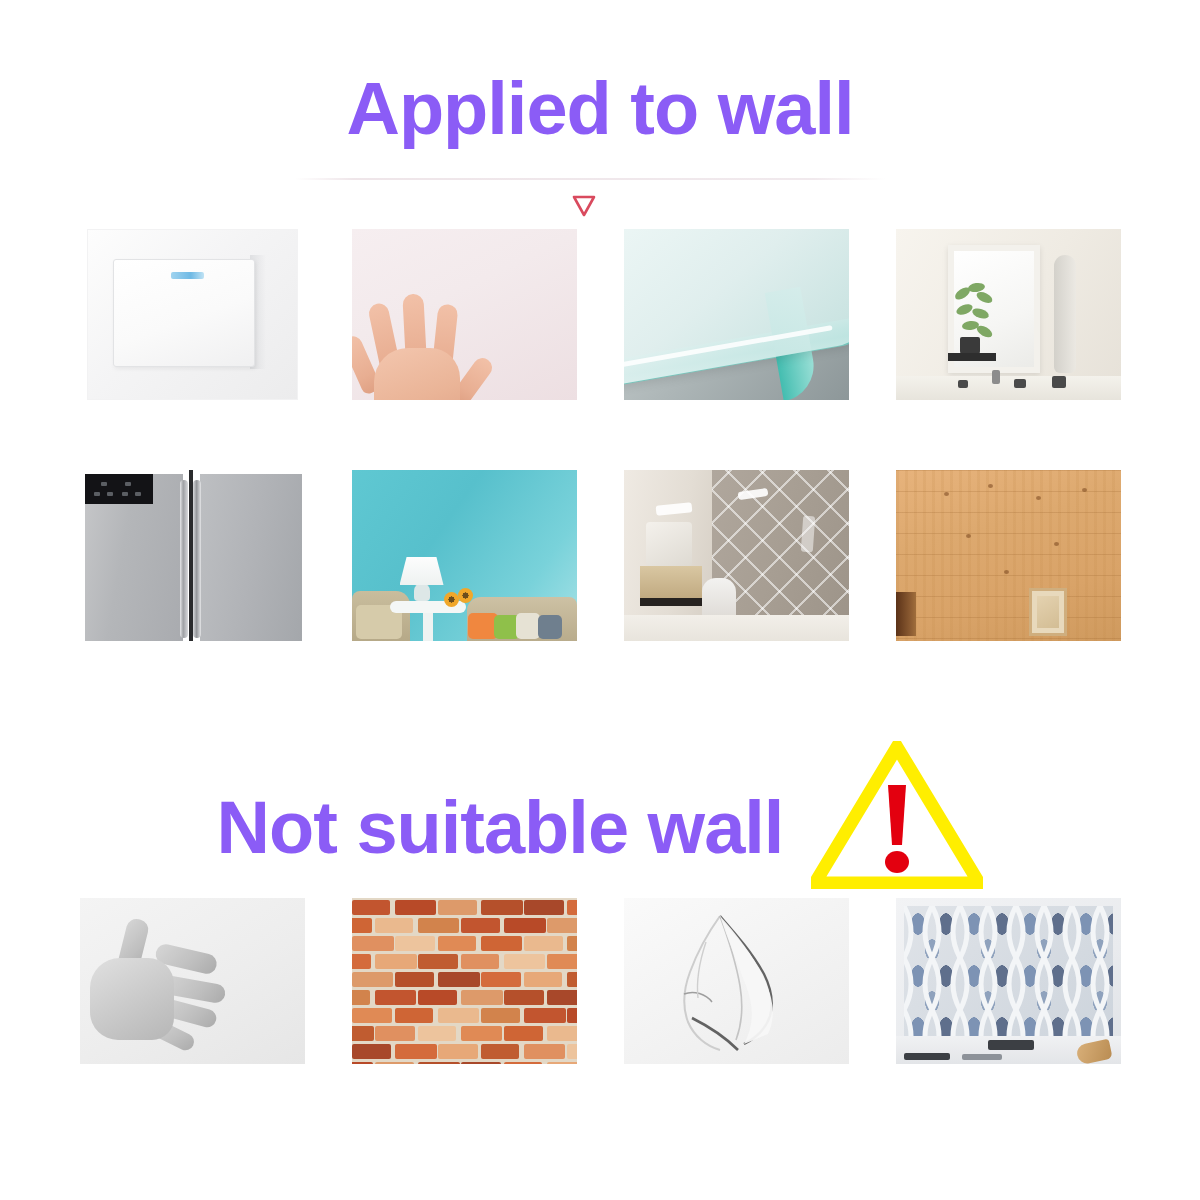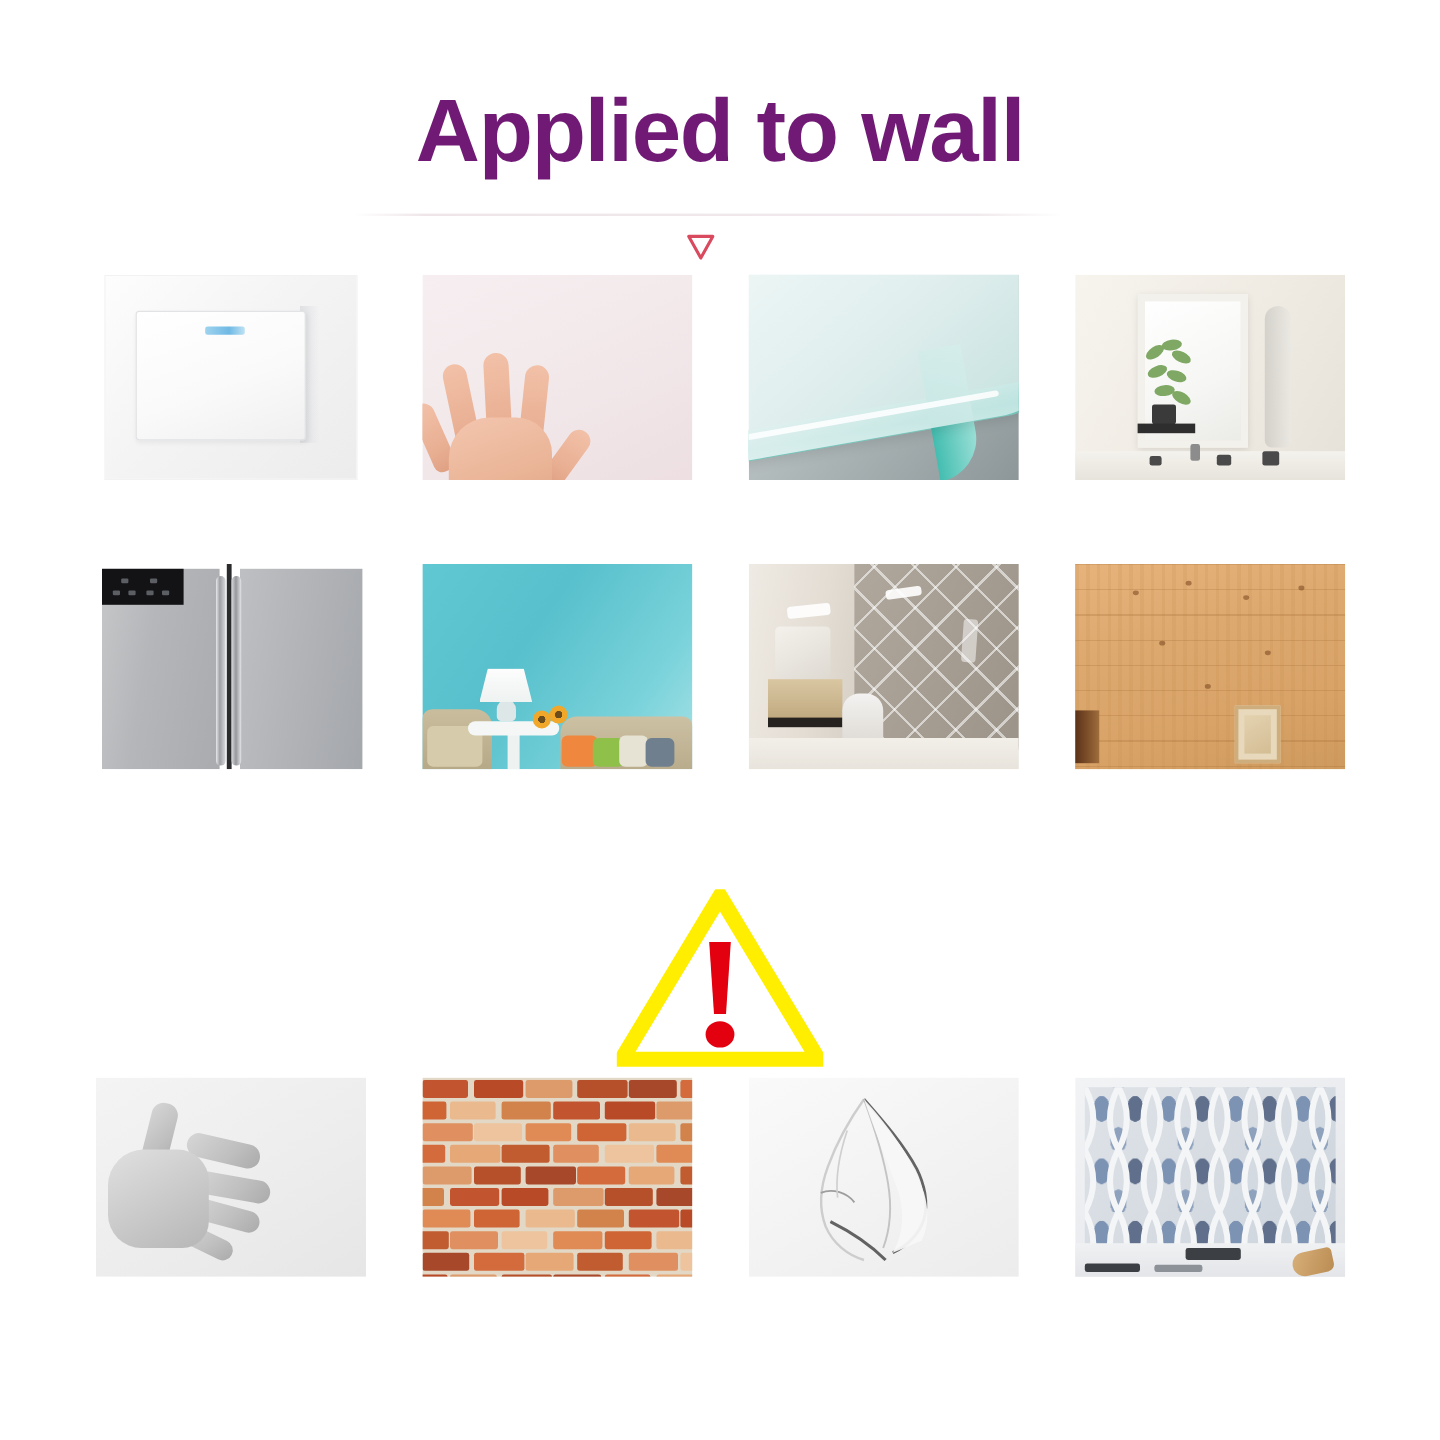--- a/index.html
+++ b/index.html
@@ -13,21 +13,21 @@
     height: 1200px;
     font-family: "Liberation Sans", sans-serif;
     overflow: hidden;
     position: relative;
   }
 
   
   .section-title {
     font-size: 74px;
     font-weight: bold;
-    color: #701a75;
+    color: #8b5cf6;
     letter-spacing: -1px;
     line-height: 1;
     white-space: nowrap;
     margin-top: 12px;
   }
 
   #applied-header {
     position: absolute;
     left: 0;
     top: 72px;
@@ -711,20 +711,21 @@
       <div class="wood-dark"></div>
       <div class="wood-frame">
         <div class="wood-frame-inner"></div>
       </div>
     </div>
   </div>
 
 </div>
 
 <div id="notsuitable-header">
+  <span class="section-title">Not suitable wall</span>
   <svg id="warning-icon" viewBox="0 0 172 148">
     <path d="M86 6 L168 142 L4 142 Z" fill="#ffffff" stroke="#ffee00" stroke-width="13" stroke-linejoin="miter"></path>
     <path d="M77 44 L95 44 L91 104 L81 104 Z" fill="#e3000f"></path>
     <ellipse cx="86" cy="121" rx="12" ry="11" fill="#e3000f"></ellipse>
   </svg>
 </div>
 
 <div class="grid-row" id="row-unsuitable">
 
   <div class="photo">

